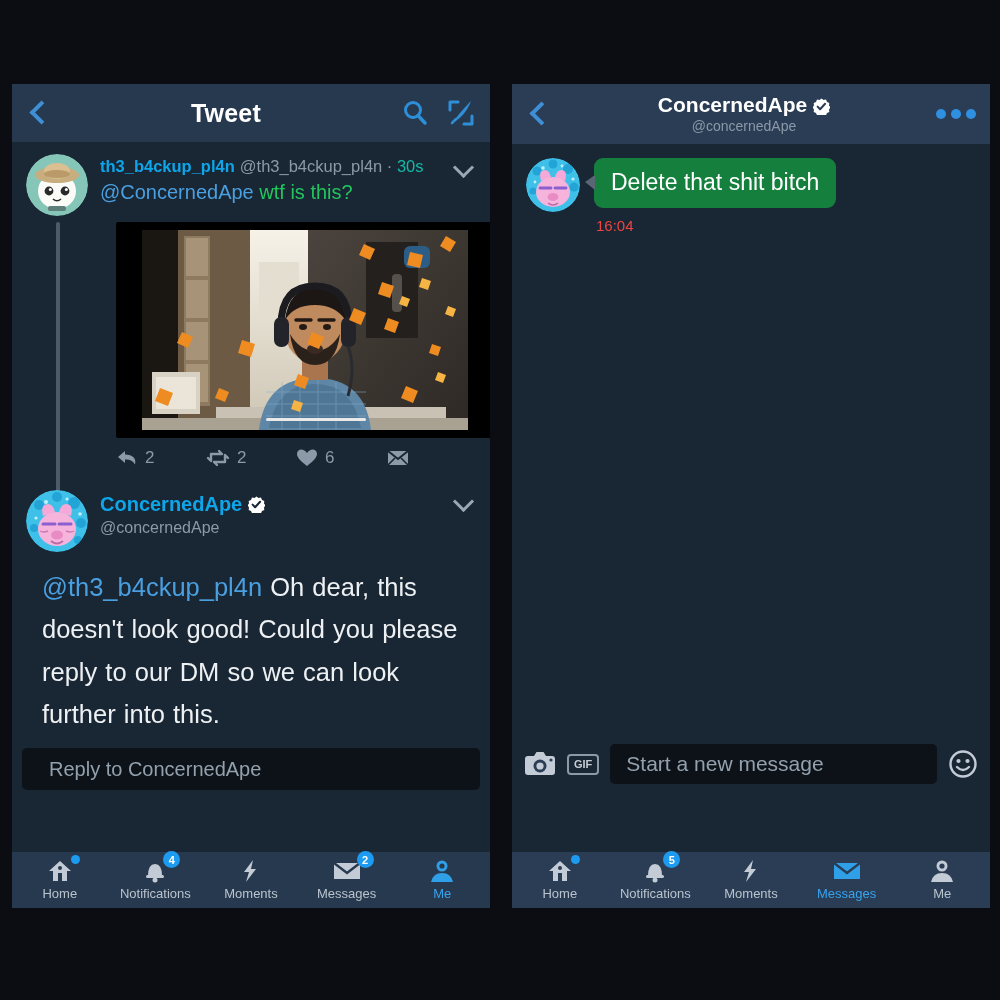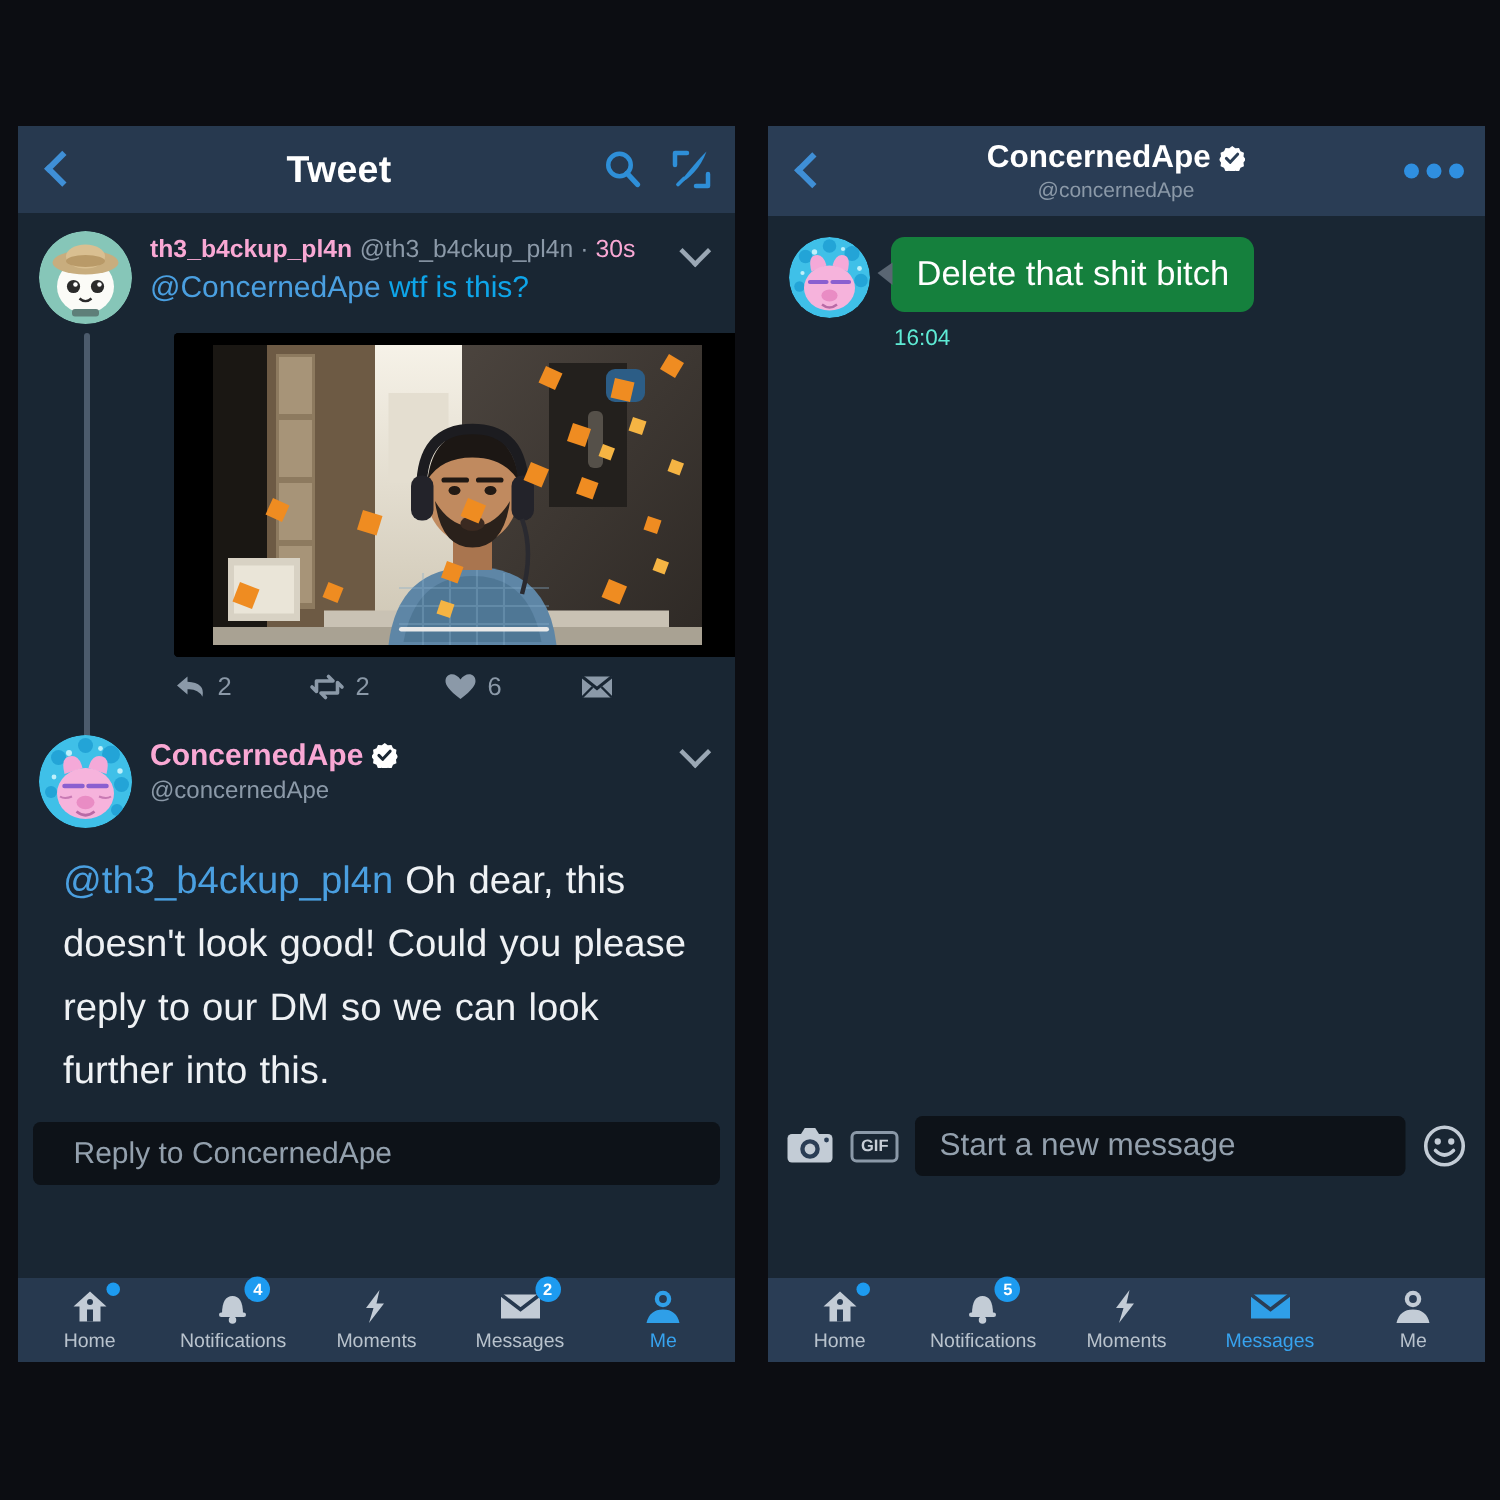--- a/index.html
+++ b/index.html
@@ -124,27 +124,27 @@
     border-radius: 50%;
     flex: 0 0 62px;
     position: relative;
     overflow: hidden;
     cursor: pointer;
   }
   .avatar svg { display: block; width: 100%; height: 100%; }
 
   .namecol { flex: 1 1 auto; min-width: 0; padding-top: 2px; }
   .nameline { font-size: 16.5px; line-height: 1.25; white-space: nowrap; }
-  .dispname { color: #f9a8d4; font-weight: bold; }
+  .dispname { color: #0ea5e9; font-weight: bold; }
   .handle   { color: #8b99a8; font-weight: normal; margin-left: 5px; }
   .sep      { color: #8b99a8; }
-  .ts       { color: #f9a8d4; }
+  .ts       { color: #14b8a6; }
   .mentionline { font-size: 20px; line-height: 1.3; margin-top: 2px; }
   .mention  { color: #4a9fe0; }
-  .bodytext { color: #0ea5e9; }
+  .bodytext { color: #22c55e; }
 
   .chev-down {
     position: absolute;
     right: 16px; top: 18px;
     width: 20px; height: 12px;
     cursor: pointer;
   }
   .chev-down::before {
     content:"";
     position:absolute; left:2px; top:0;
@@ -261,21 +261,21 @@
   .bubble::before {
     content: "";
     position: absolute;
     left: -9px; top: 17px;
     width: 0; height: 0;
     border-top: 7px solid transparent;
     border-bottom: 8px solid transparent;
     border-right: 10px solid #5a6673;
   }
   .dm-time {
-    color: #5eead4;
+    color: #ef4444;
     font-size: 15px;
     margin-top: 9px;
     margin-left: 2px;
   }
 
   
   .dm-inputbar {
     position: absolute;
     left: 0; right: 0;
     bottom: 62px;

